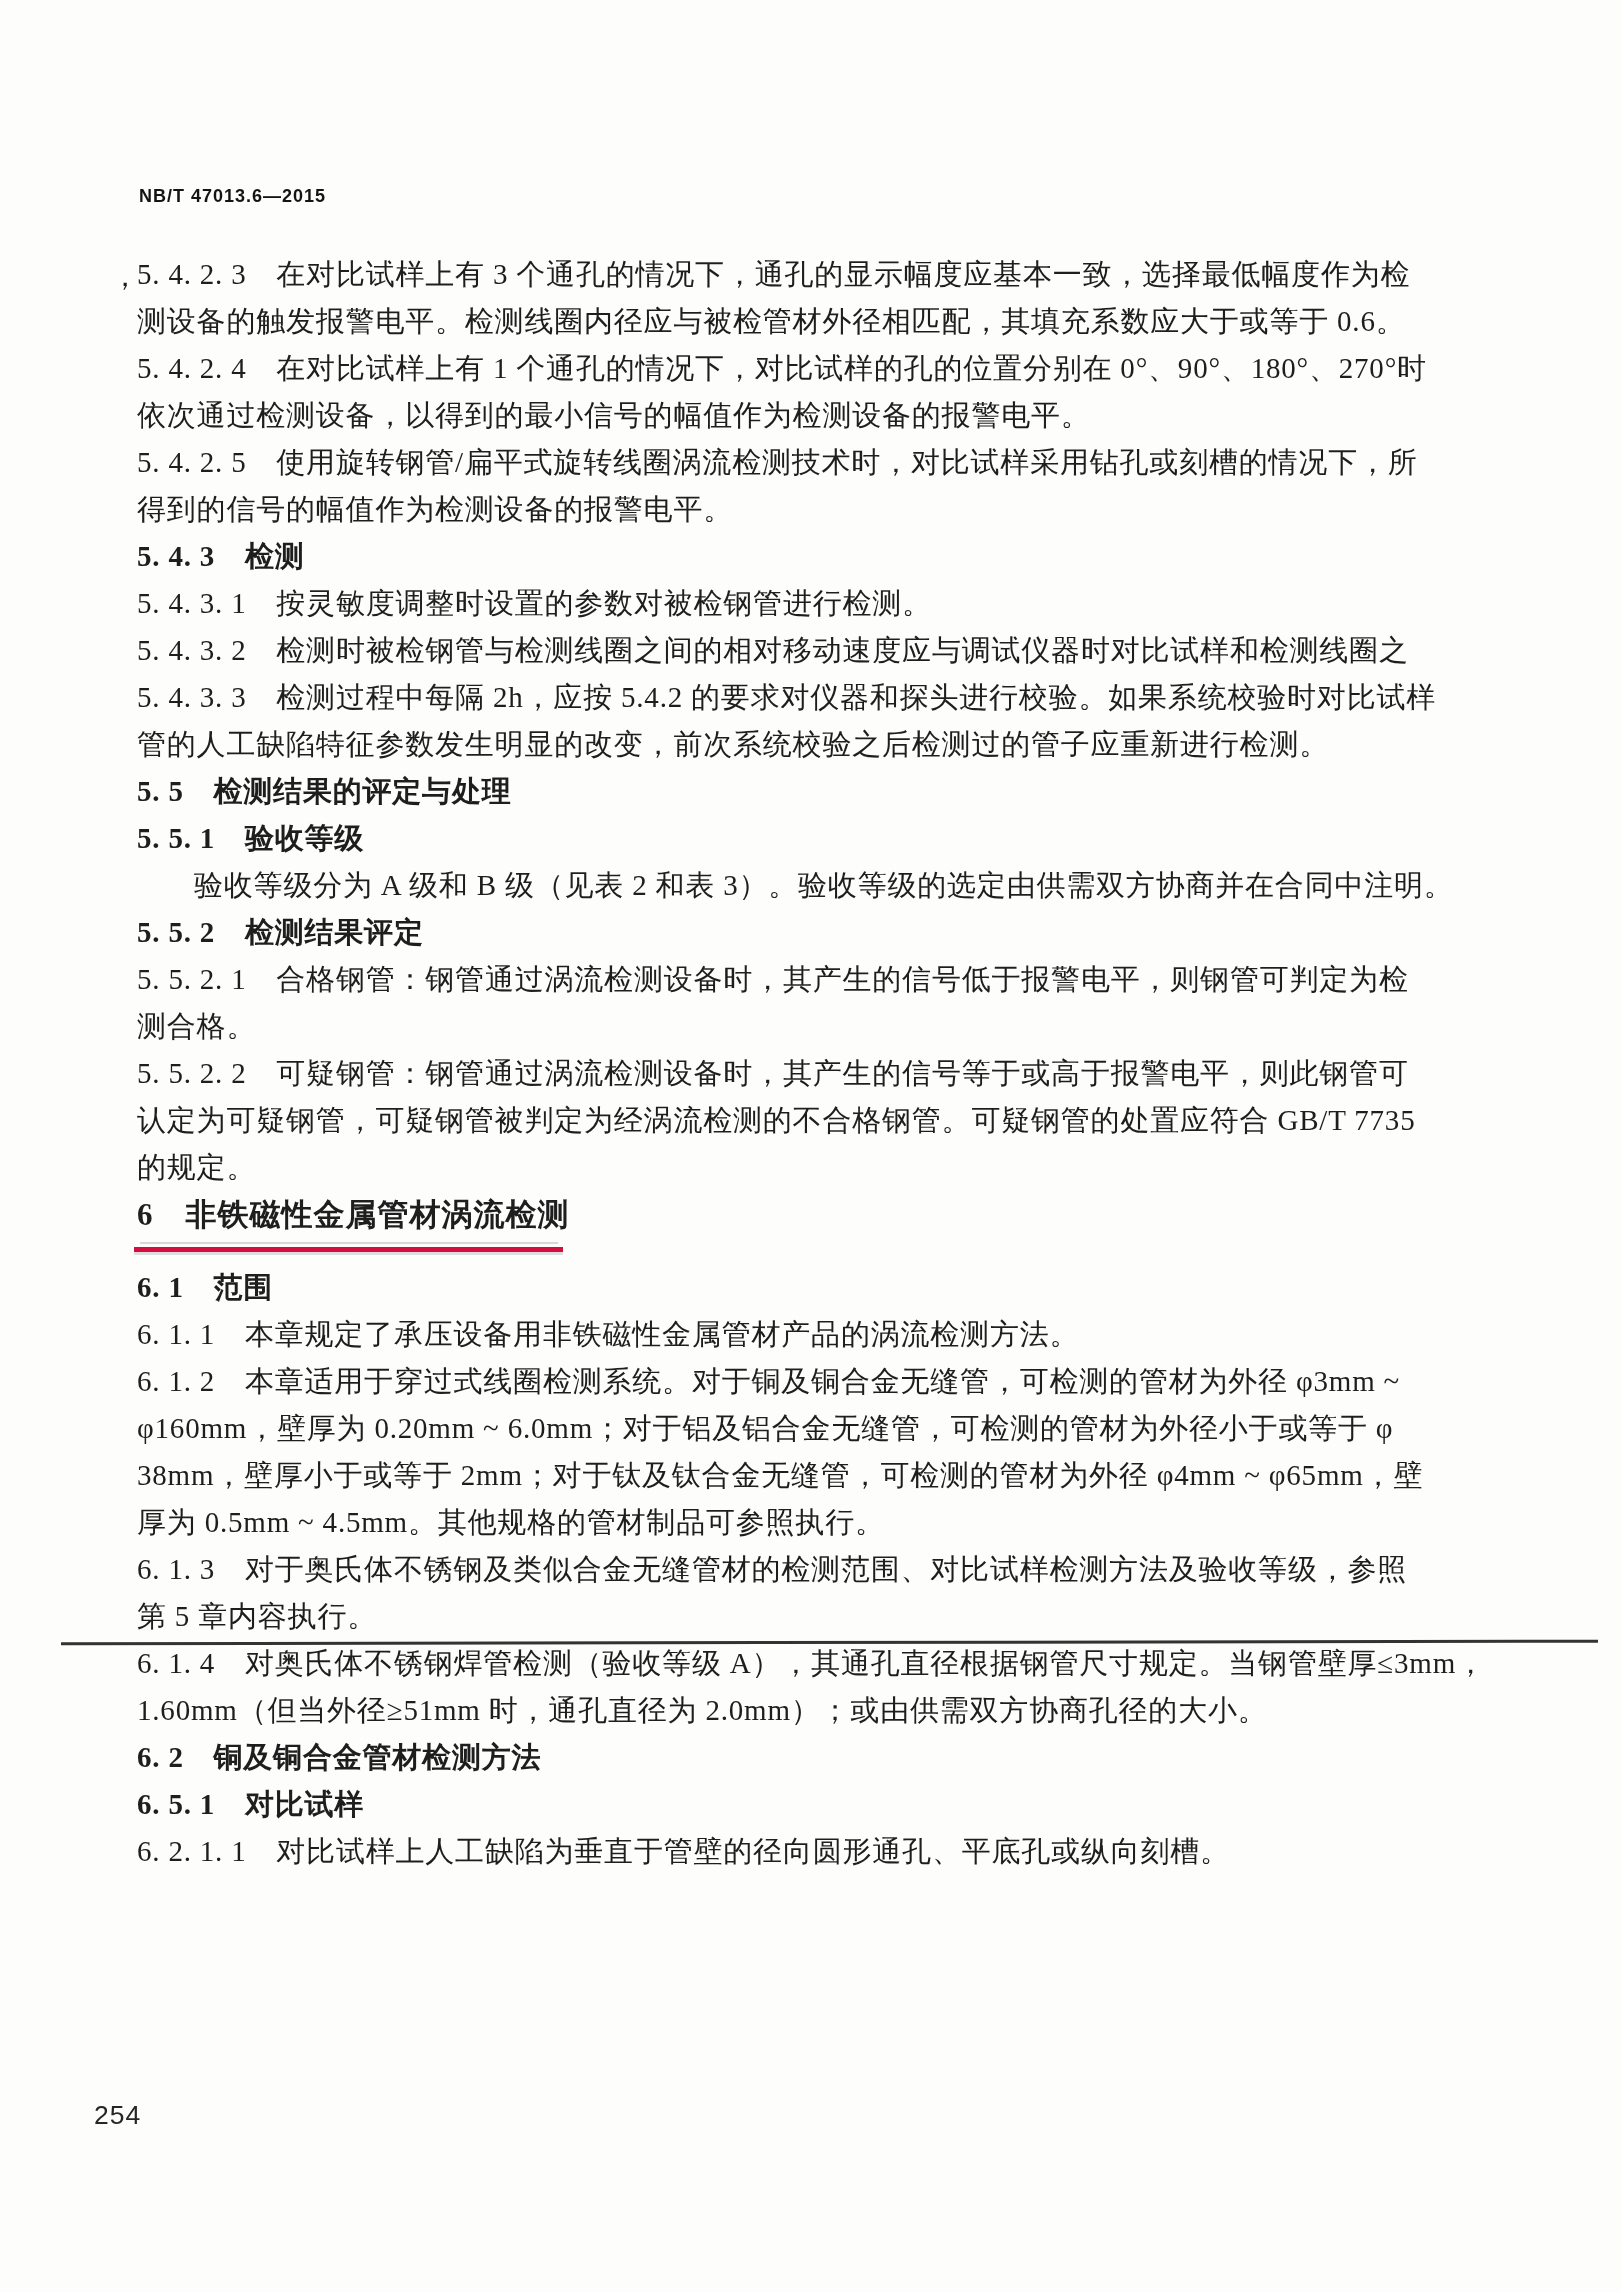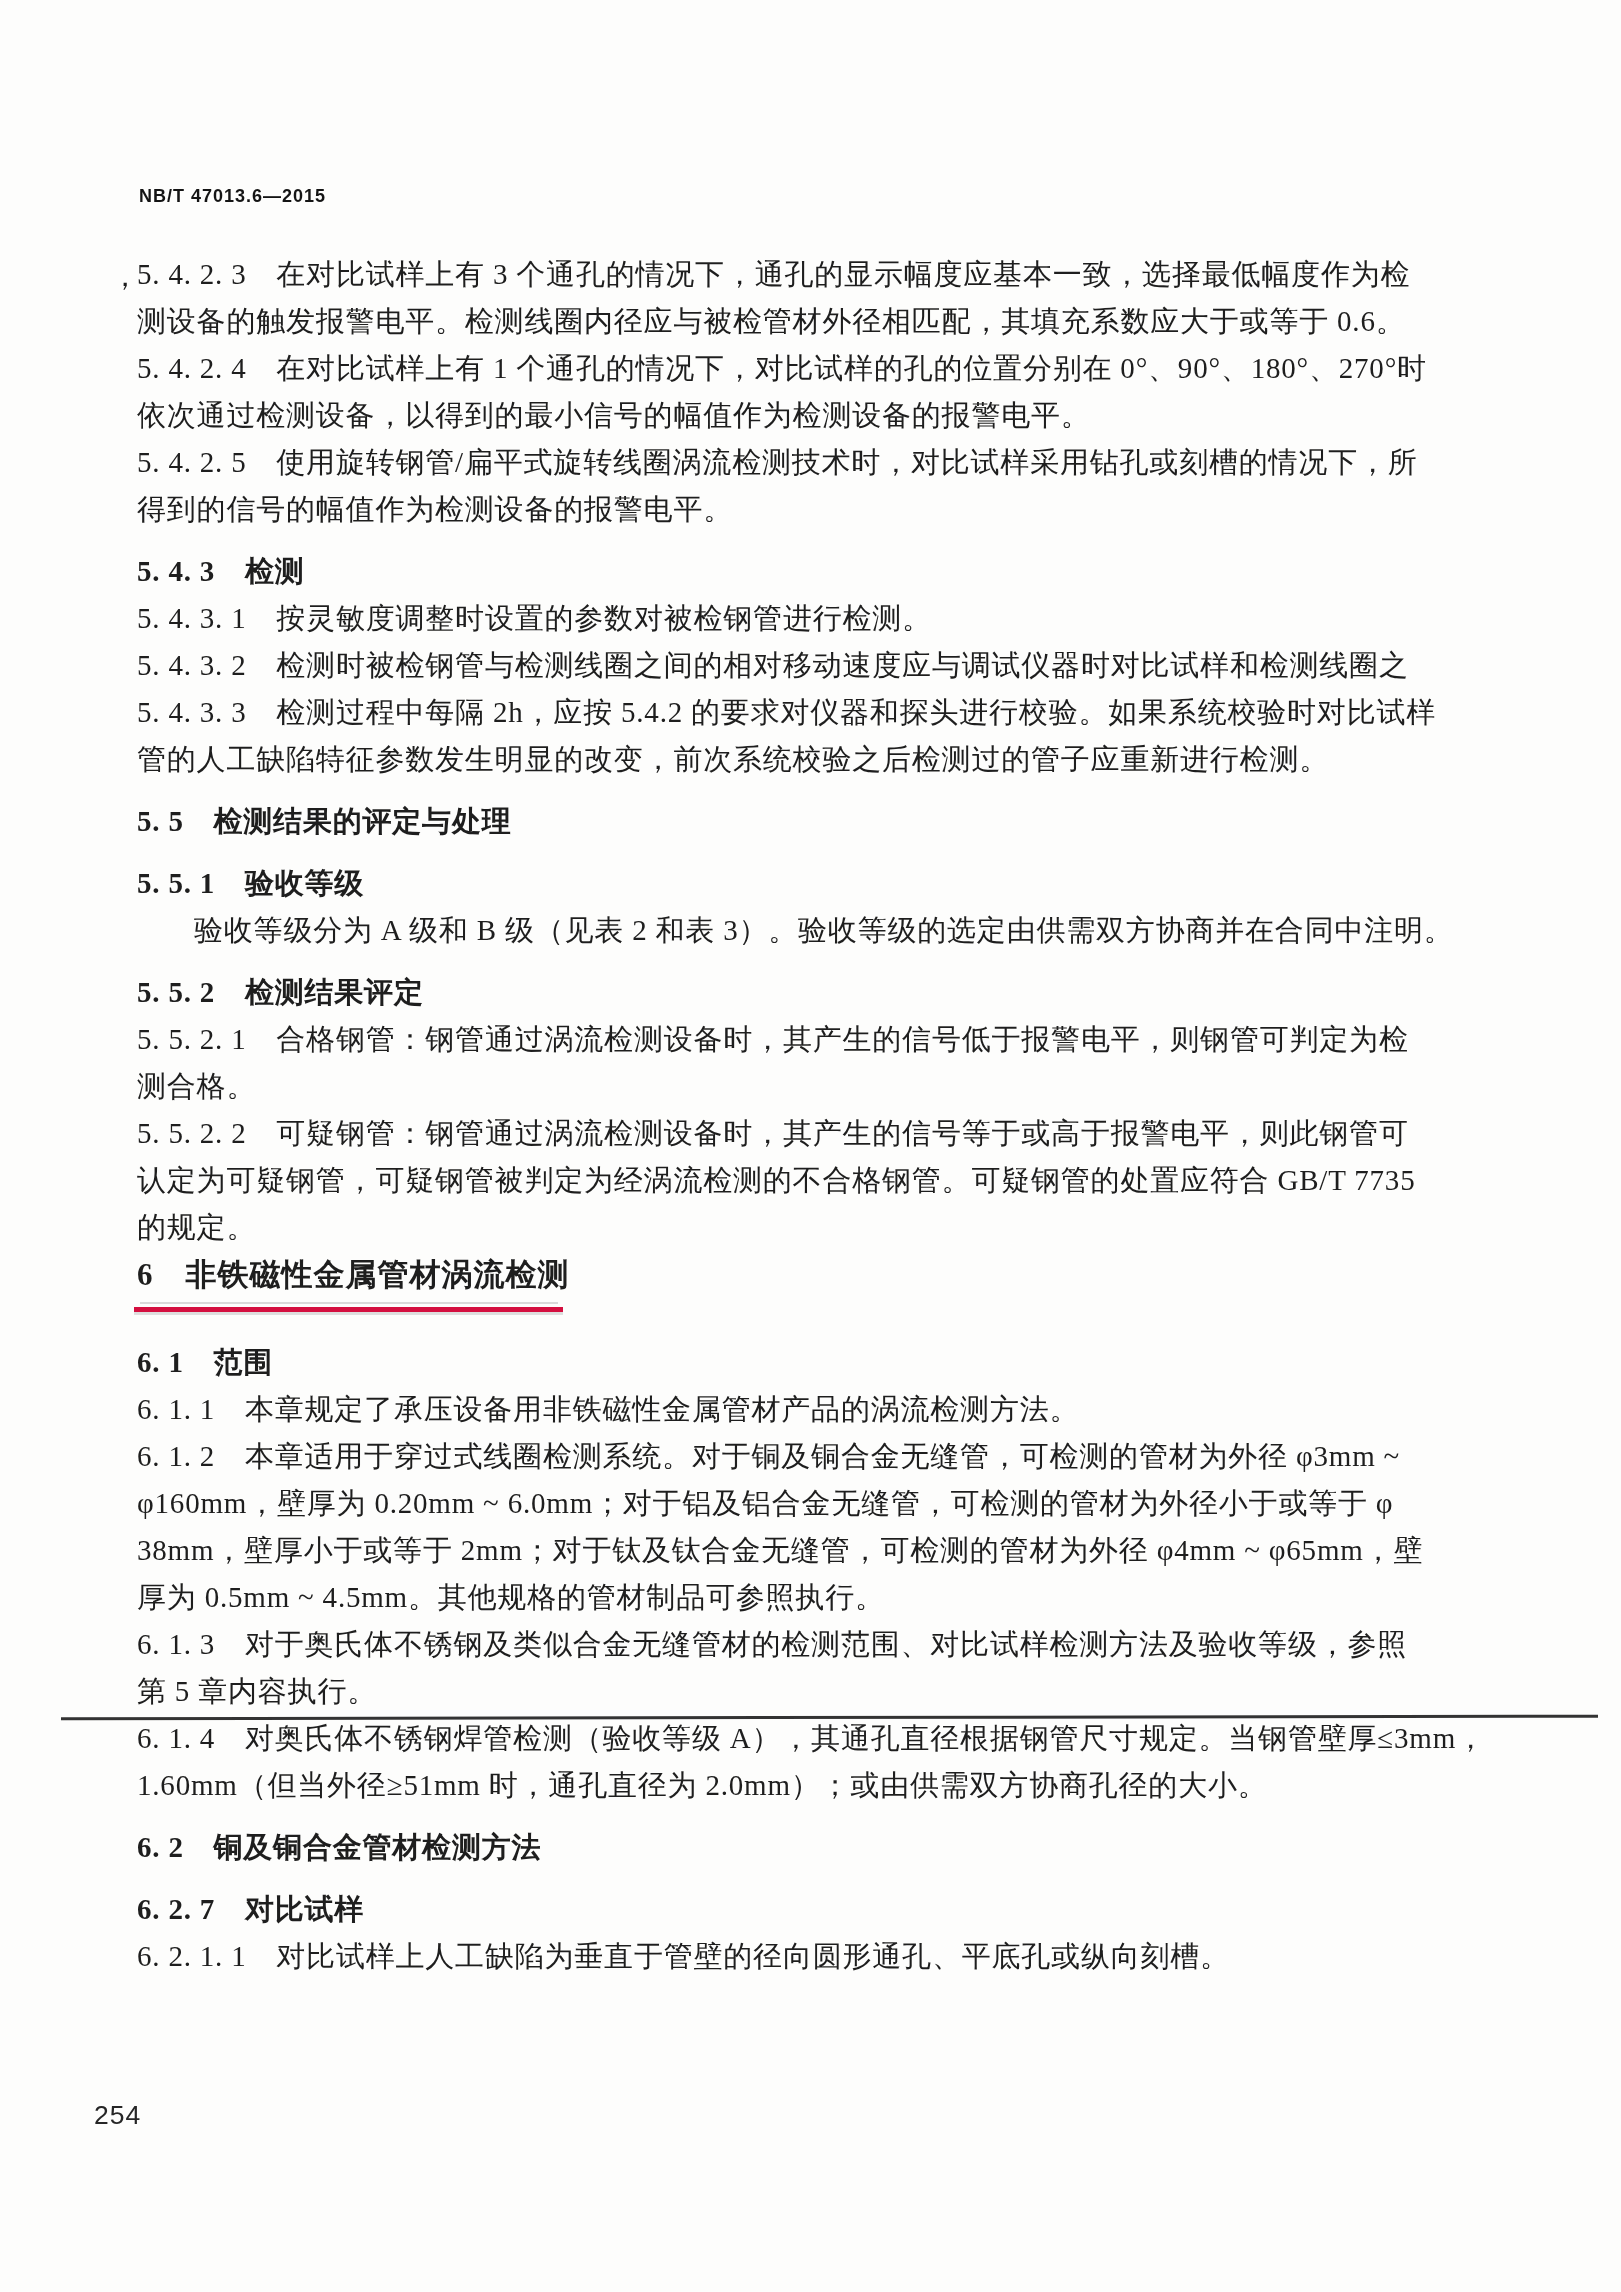--- a/index.html
+++ b/index.html
@@ -19,21 +19,21 @@
   .body-col {
     position: absolute; left: 137px; top: 251px; width: 1441px;
   }
   .block { margin: 0; }
   .line {
     position: relative;
     height: 47px; line-height: 47px;
     font-size: 29px; letter-spacing: 0.8px;
     white-space: pre;
   }
-  .heading .line { font-weight: 700; margin-top: 15px; }
+  .heading .line { font-weight: 700; }
   .chapter .line { font-weight: 700; font-size: 31px; letter-spacing: 1px; }
   .para-indent .line { text-indent: 57px; }
   .chapter-underline { position: relative; height: 25.5px; width: 429px; margin-left: -2.9px; }
   .u-gray { position: absolute; top: 3.9px; left: 5.9px; width: 418px; height: 2px; background: #d9d9d9; }
   .u-red  { position: absolute; top: 8.8px; left: 0; width: 100%; height: 4.9px; background: #d40f3f; box-shadow: 0 2.9px 0 rgba(160,160,160,0.35); }
   .margin-mark { position: absolute; left: -26.5px; top: 2px; font-size: 29px; }
   .page-strike {
     position: absolute; left: -76px; top: 1px;
     width: 1537px; height: 2.9px; background: #333;
     transform: rotate(-0.1deg);
@@ -120,21 +120,21 @@
       <div class="line">第 5 章内容执行。</div>
     </section>
     <section class="block para">
       <div class="line">6. 1. 4　对奥氏体不锈钢焊管检测（验收等级 A），其通孔直径根据钢管尺寸规定。当钢管壁厚≤3mm，<div class="page-strike"></div></div>
       <div class="line">1.60mm（但当外径≥51mm 时，通孔直径为 2.0mm）；或由供需双方协商孔径的大小。</div>
     </section>
     <section class="block heading">
       <div class="line">6. 2　铜及铜合金管材检测方法</div>
     </section>
     <section class="block heading">
-      <div class="line">6. 2. 7　对比试样</div>
+      <div class="line">6. 5. 1　对比试样</div>
     </section>
     <section class="block para">
       <div class="line">6. 2. 1. 1　对比试样上人工缺陷为垂直于管壁的径向圆形通孔、平底孔或纵向刻槽。</div>
     </section>
   </main>
 
 <div class="page-number">254</div>
 
 
 </body></html>

